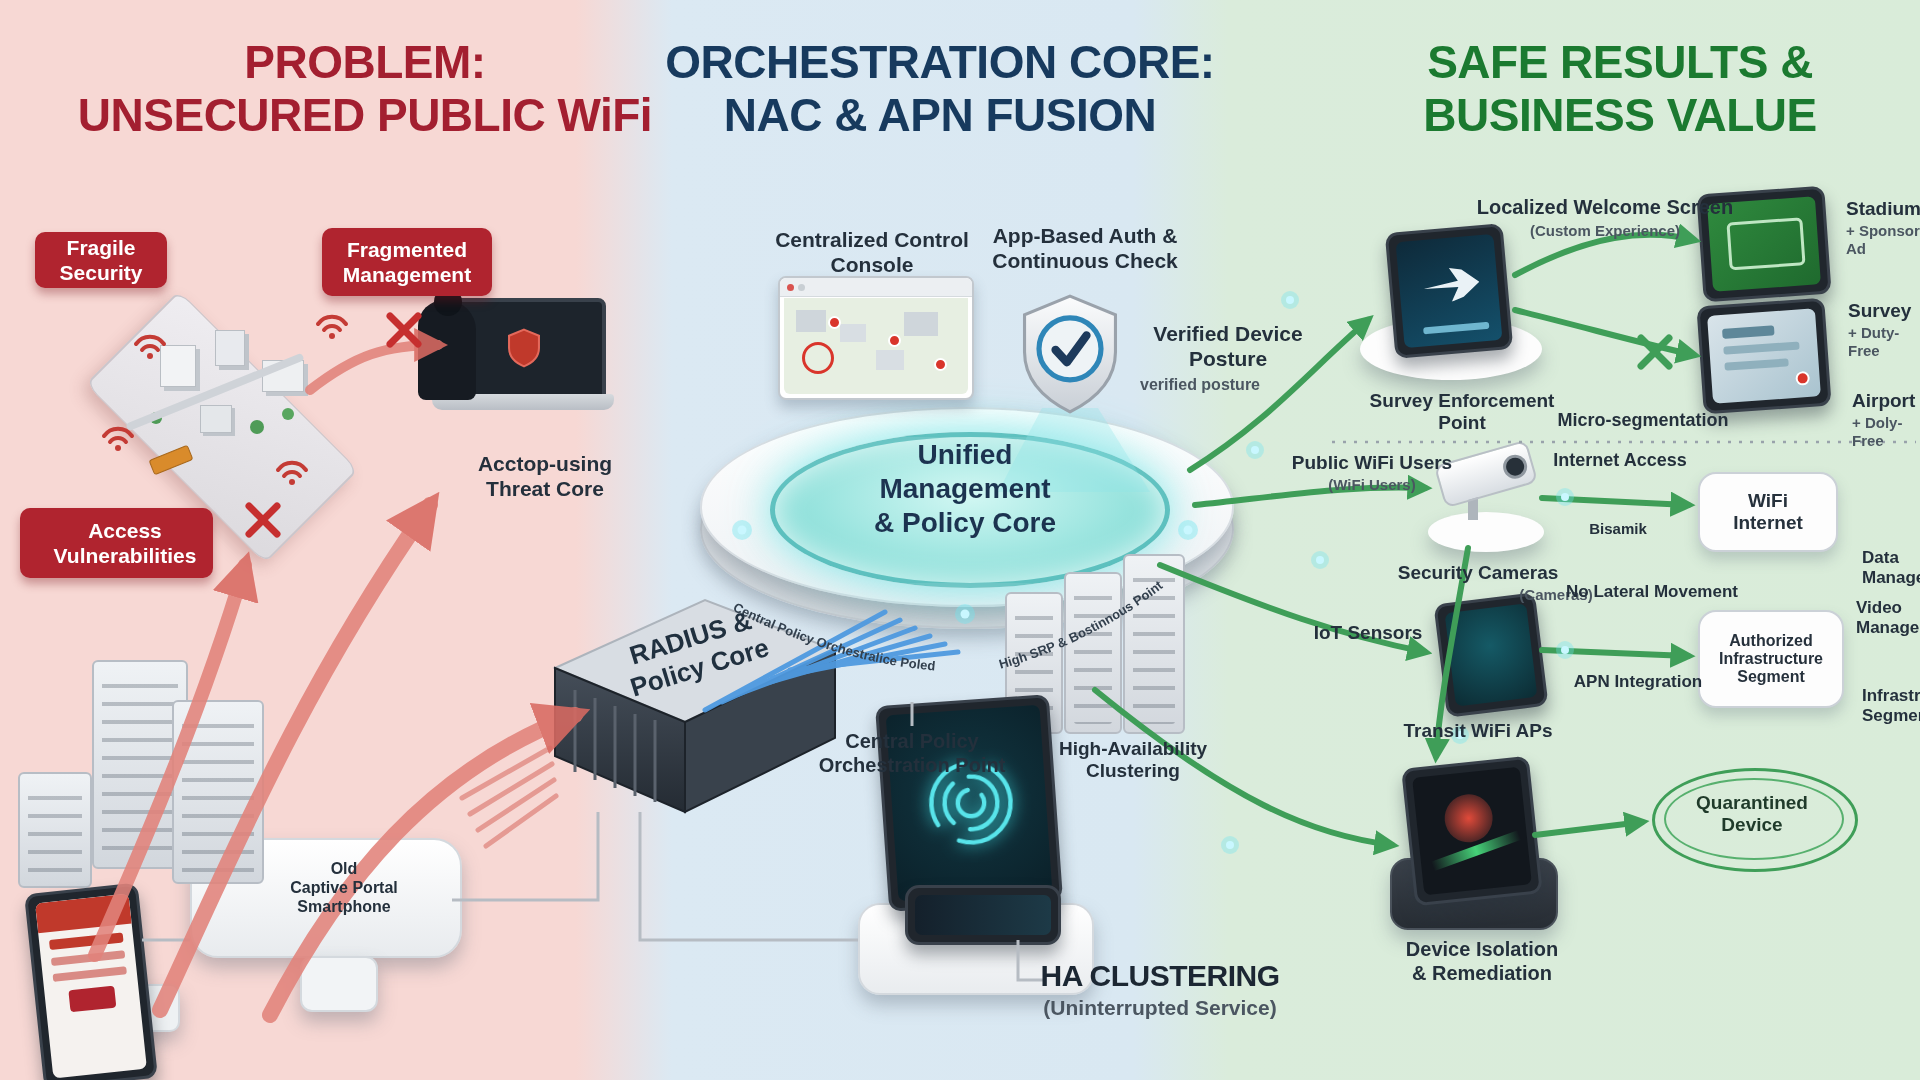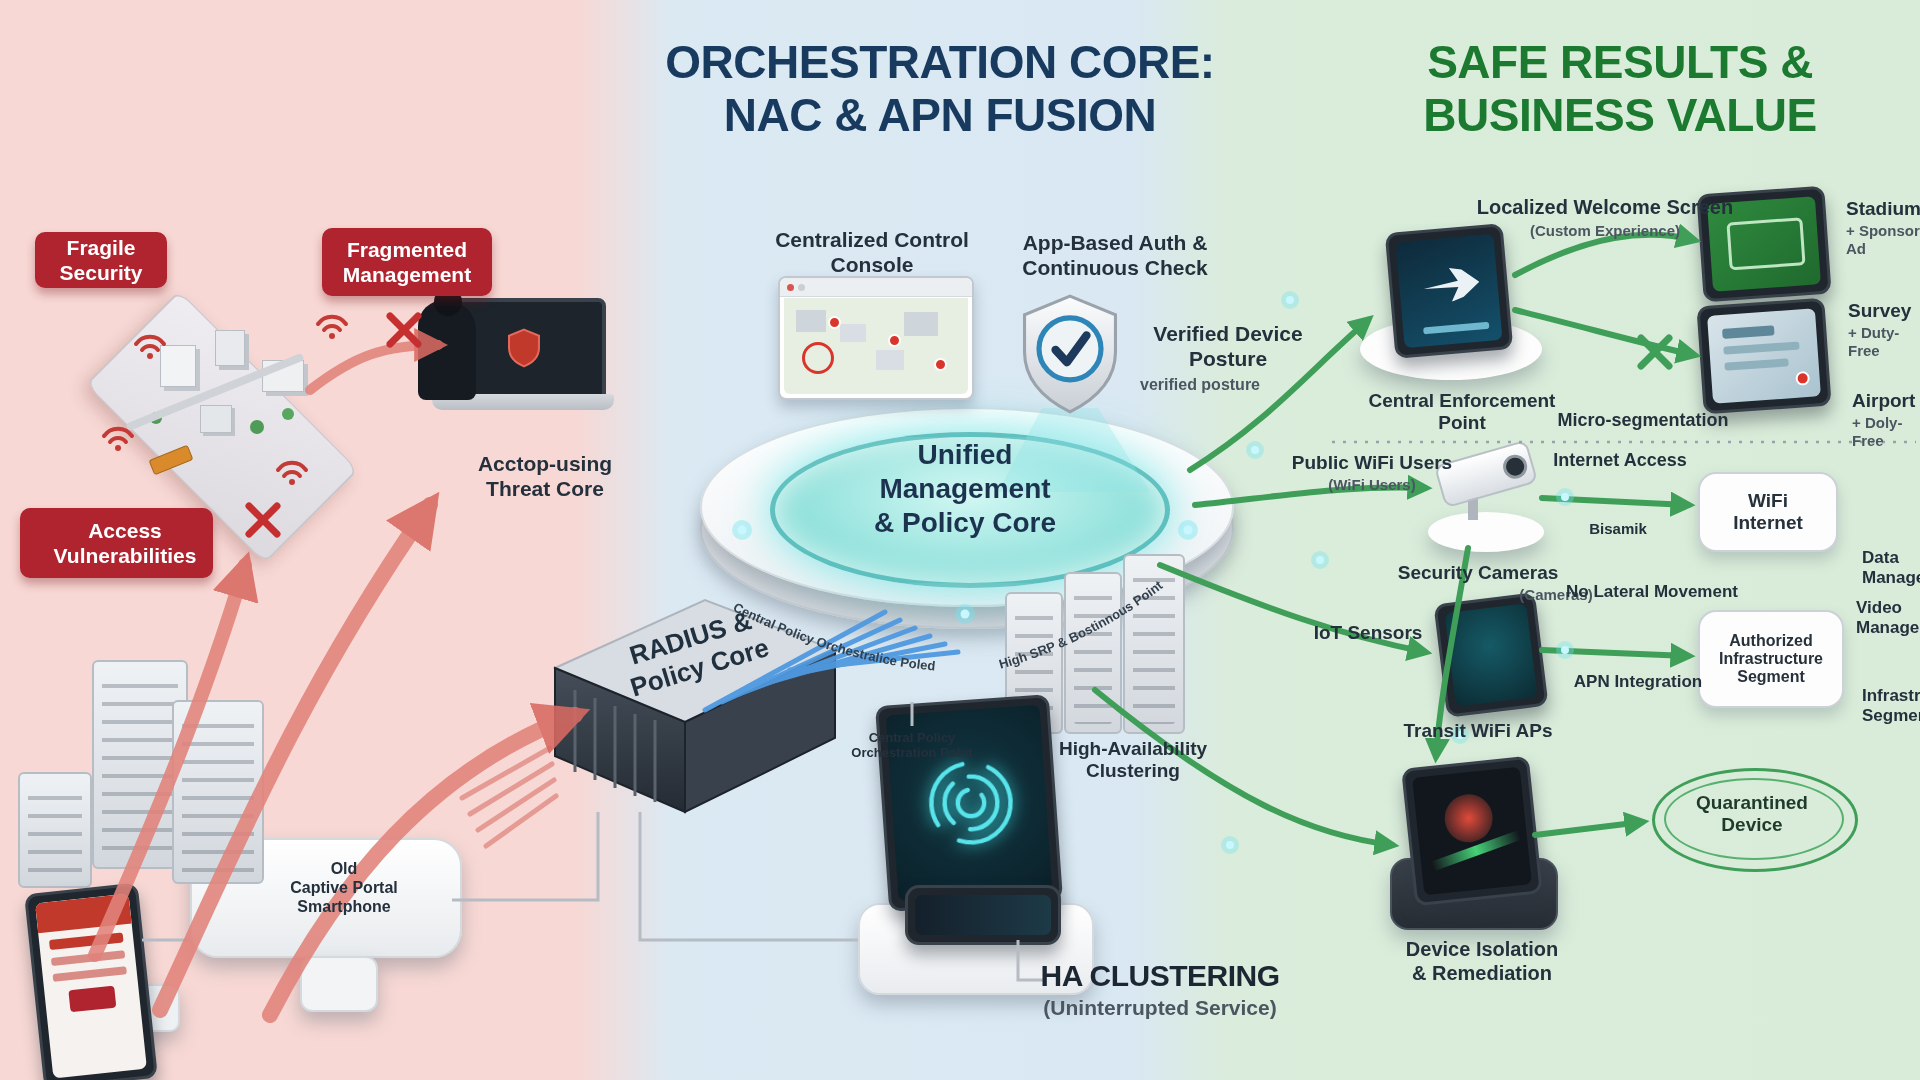--- a/index.html
+++ b/index.html
@@ -343,63 +343,65 @@
           <circle r="4.5" fill="#c9f7ff"></circle>
         </g>
     </g>
 
     <text font-size="13" font-weight="bold" fill="#33404e">
       <textPath href="#rimL" startOffset="2%">Central Policy Orchestralice Poled</textPath></text>
     <text font-size="13" font-weight="bold" fill="#33404e">
       <textPath href="#rimR" startOffset="2%">High SRP &amp; Bostinnous Point</textPath></text>
   </svg>
 
+  <div class="lbl title ctr" style="left:365px;top:36px;color:#a31f30;width:620px;">PROBLEM:
+UNSECURED PUBLIC WiFi</div>
   <div class="lbl title ctr" style="left:940px;top:36px;color:#173a5e;width:640px;">ORCHESTRATION CORE:
 NAC &amp; APN FUSION</div>
   <div class="lbl title ctr" style="left:1620px;top:36px;color:#1b7a30;width:560px;">SAFE RESULTS &amp;
 BUSINESS VALUE</div>
 
   <div class="badge" style="left:35px;top:232px;width:132px;height:56px;">Fragile
 Security</div>
   <div class="badge" style="left:322px;top:228px;width:170px;height:68px;">Fragmented
 Management</div>
   <div class="badge" style="left:20px;top:508px;width:176px;height:70px;padding-left:17px;">Access
 Vulnerabilities</div>
   <div class="lbl ctr" style="left:545px;top:452px;font-size:21px;">Acctop-using
 Threat Core</div>
   <div class="lbl ctr" style="left:344px;top:860px;font-size:16px;">Old
 Captive Portal
 Smartphone</div>
 
   <div class="lbl ctr" style="left:872px;top:228px;font-size:21px;">Centralized Control
 Console</div>
-  <div class="lbl ctr" style="left:1085px;top:231px;font-size:21px;margin-left:30px;">App-Based Auth &amp;
+  <div class="lbl ctr" style="left:1085px;top:224px;font-size:21px;">App-Based Auth &amp;
 Continuous Check</div>
   <div class="lbl ctr" style="left:1228px;top:322px;font-size:21px;">Verified Device
 Posture</div>
   <div class="lbl ctr sub" style="left:1200px;top:376px;font-size:16px;font-weight:600;">verified posture</div>
   <div class="lbl ctr" style="left:965px;top:438px;font-size:28px;line-height:1.22;color:#1c3350;">Unified
 Management
 &amp; Policy Core</div>
-  <div class="lbl ctr" style="left:912px;top:730px;font-size:13px;text-align:center;">Central Policy
+  <div class="lbl ctr" style="left:912px;top:730px;font-size:20px;text-align:center;">Central Policy
 Orchestration Point</div>
   <div class="lbl ctr" style="left:1133px;top:738px;font-size:19px;">High-Availability
 Clustering</div>
   <div class="lbl ctr" style="left:1160px;top:958px;font-size:30px;letter-spacing:-0.5px;color:#1c2733;">HA CLUSTERING</div>
   <div class="lbl ctr sub" style="left:1160px;top:996px;font-size:21px;font-weight:600;">(Uninterrupted Service)</div>
 
   <div class="lbl ctr" style="left:1605px;top:196px;font-size:20px;">Localized Welcome Screen</div>
   <div class="lbl ctr sub" style="left:1605px;top:222px;font-size:15px;font-weight:600;">(Custom Experience)</div>
   <div class="lbl" style="left:1846px;top:198px;font-size:19px;text-align:left;">Stadium</div>
   <div class="lbl sub" style="left:1846px;top:222px;font-size:15px;text-align:left;">+ Sponsor Ad</div>
   <div class="lbl" style="left:1848px;top:300px;font-size:19px;text-align:left;">Survey</div>
   <div class="lbl sub" style="left:1848px;top:324px;font-size:15px;text-align:left;">+ Duty-Free</div>
   <div class="lbl" style="left:1852px;top:390px;font-size:19px;text-align:left;">Airport</div>
   <div class="lbl sub" style="left:1852px;top:414px;font-size:15px;text-align:left;">+ Doly-Free</div>
-  <div class="lbl ctr" style="left:1462px;top:390px;font-size:19px;">Central Enforcement
+  <div class="lbl ctr" style="left:1462px;top:390px;font-size:19px;">Survey Enforcement
 Point</div>
   <div class="lbl ctr" style="left:1618px;top:410px;font-size:18px;margin-left:25px;">Micro-segmentation</div>
   <div class="lbl ctr" style="left:1372px;top:452px;font-size:19px;">Public WiFi Users</div>
   <div class="lbl ctr sub" style="left:1372px;top:476px;font-size:15px;">(WiFi Users)</div>
   <div class="lbl ctr" style="left:1620px;top:450px;font-size:18px;">Internet Access</div>
   <div class="lbl ctr" style="left:1618px;top:520px;font-size:15px;">Bisamik</div>
   <div class="lbl" style="left:1862px;top:548px;font-size:17px;text-align:left;">Data
 Management</div>
   <div class="lbl ctr" style="left:1478px;top:562px;font-size:19px;">Security Cameras</div>
   <div class="lbl ctr sub" style="left:1556px;top:586px;font-size:15px;">(Cameras)</div>

